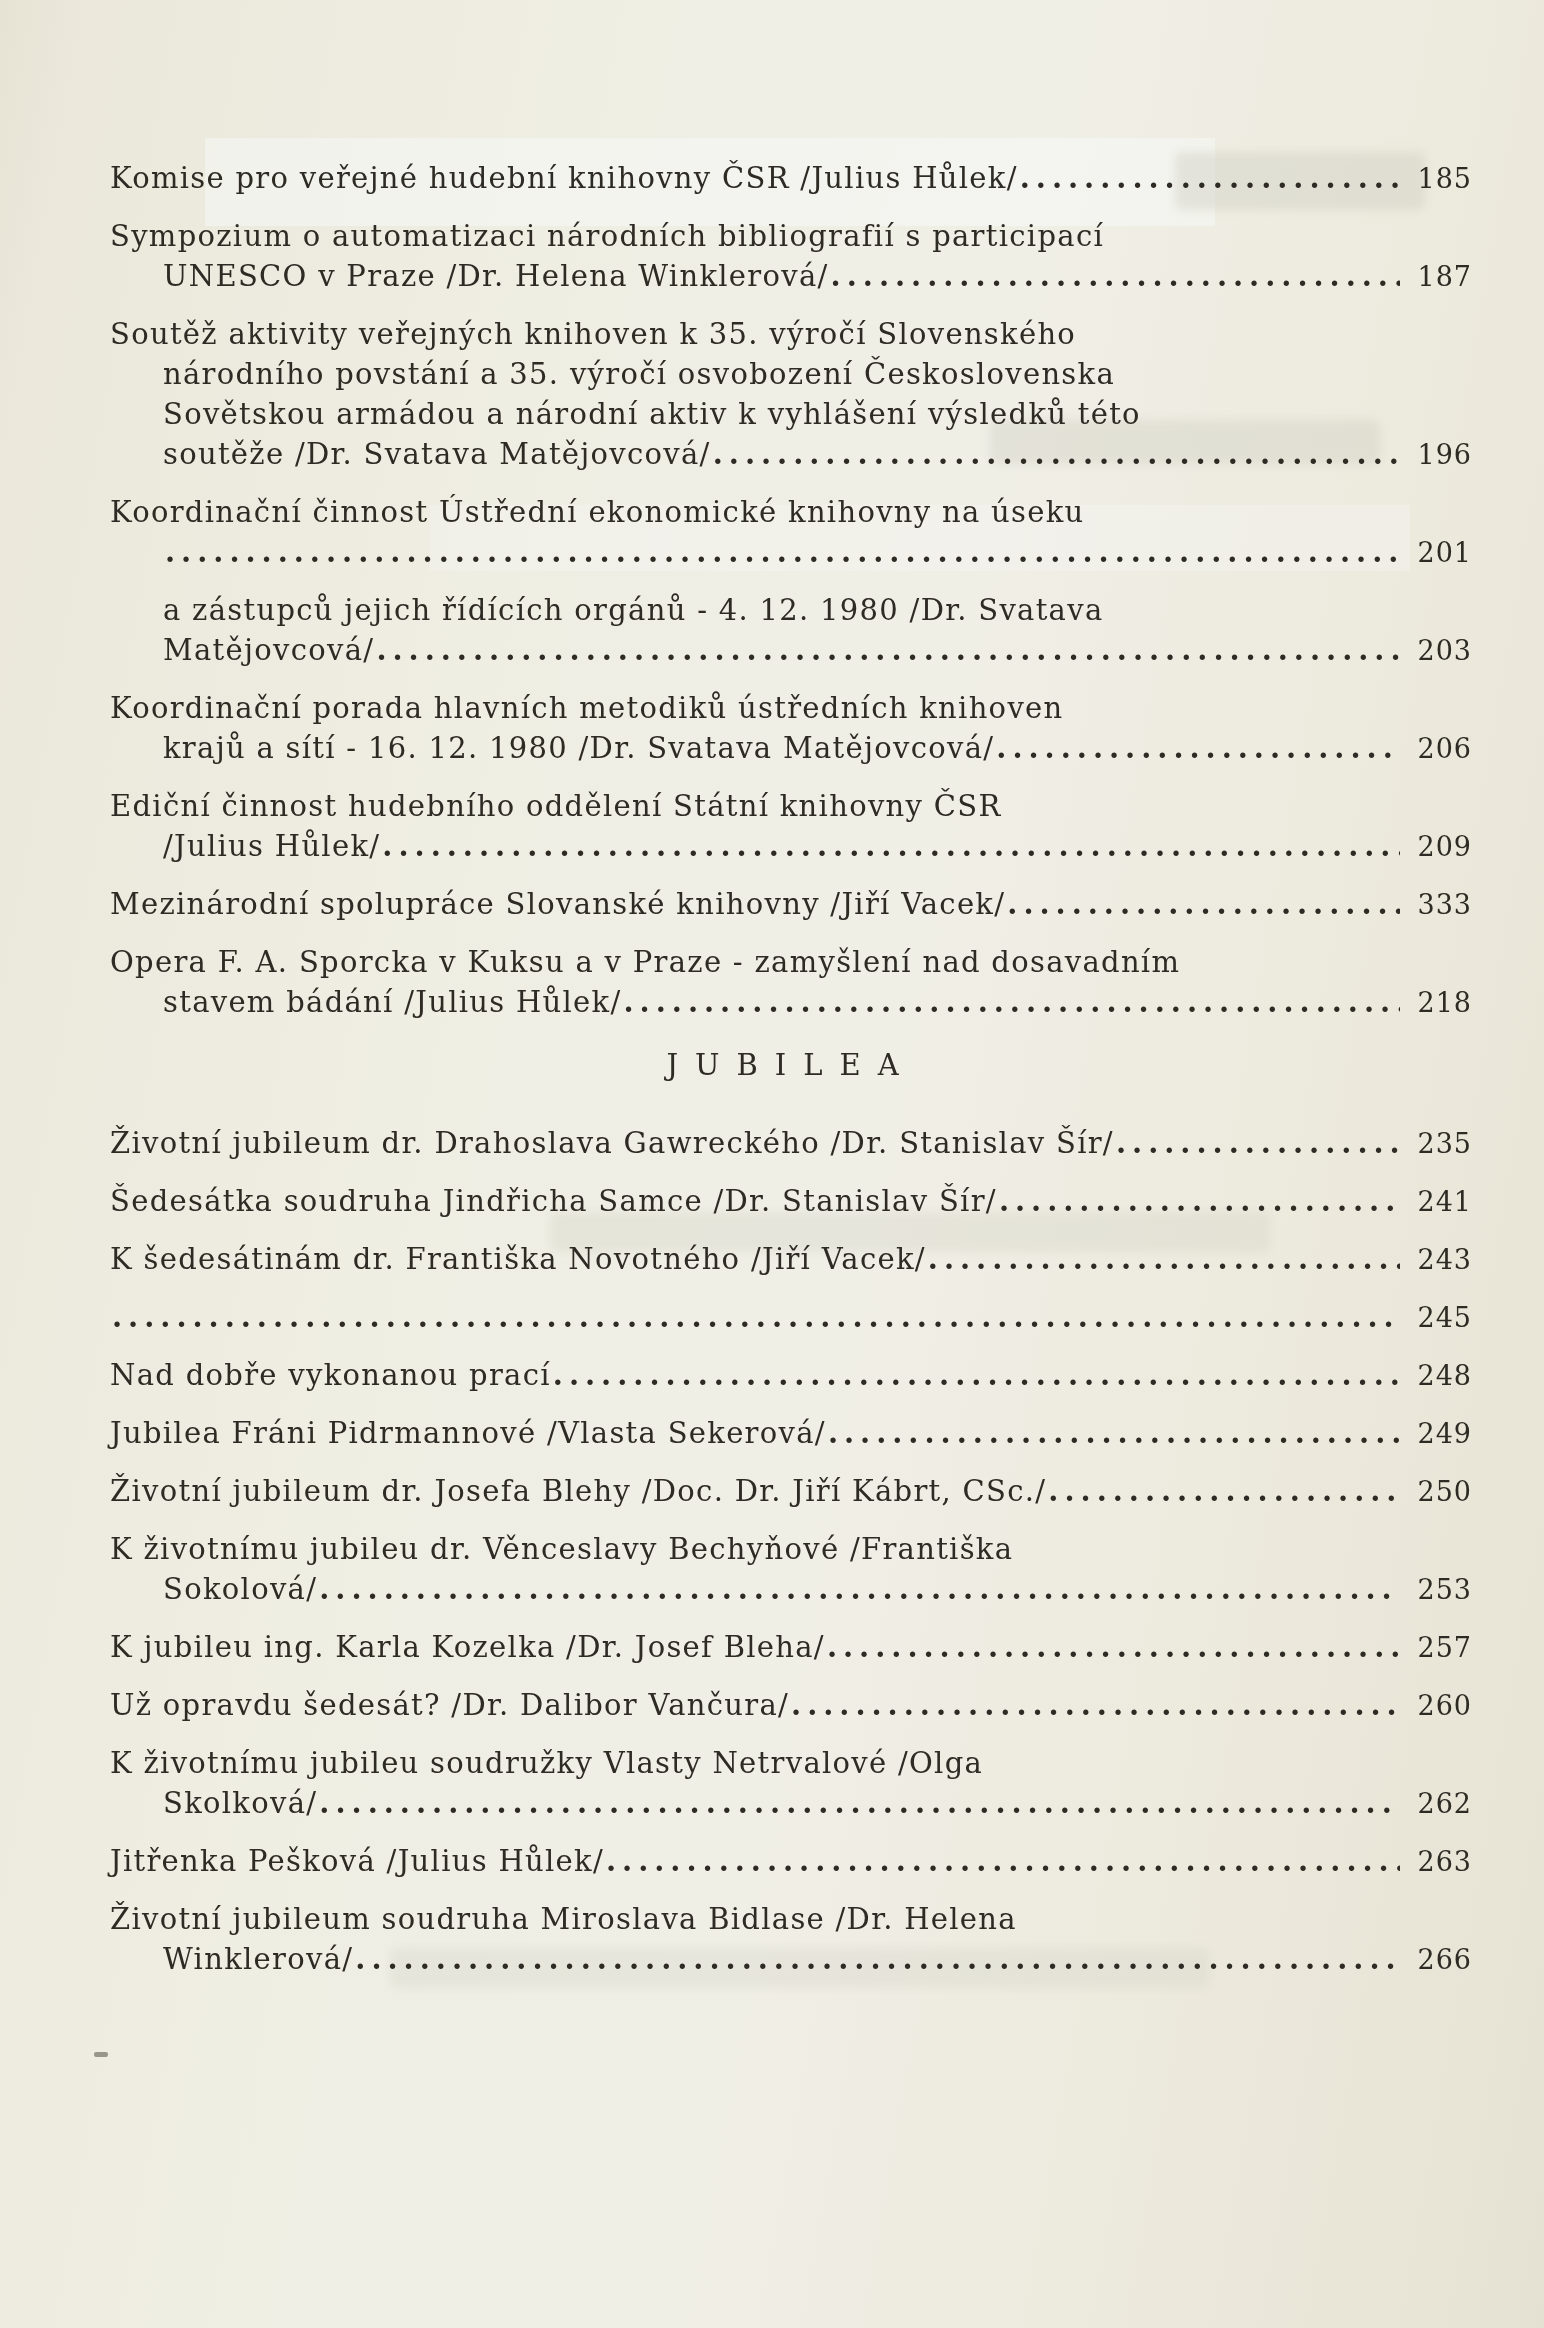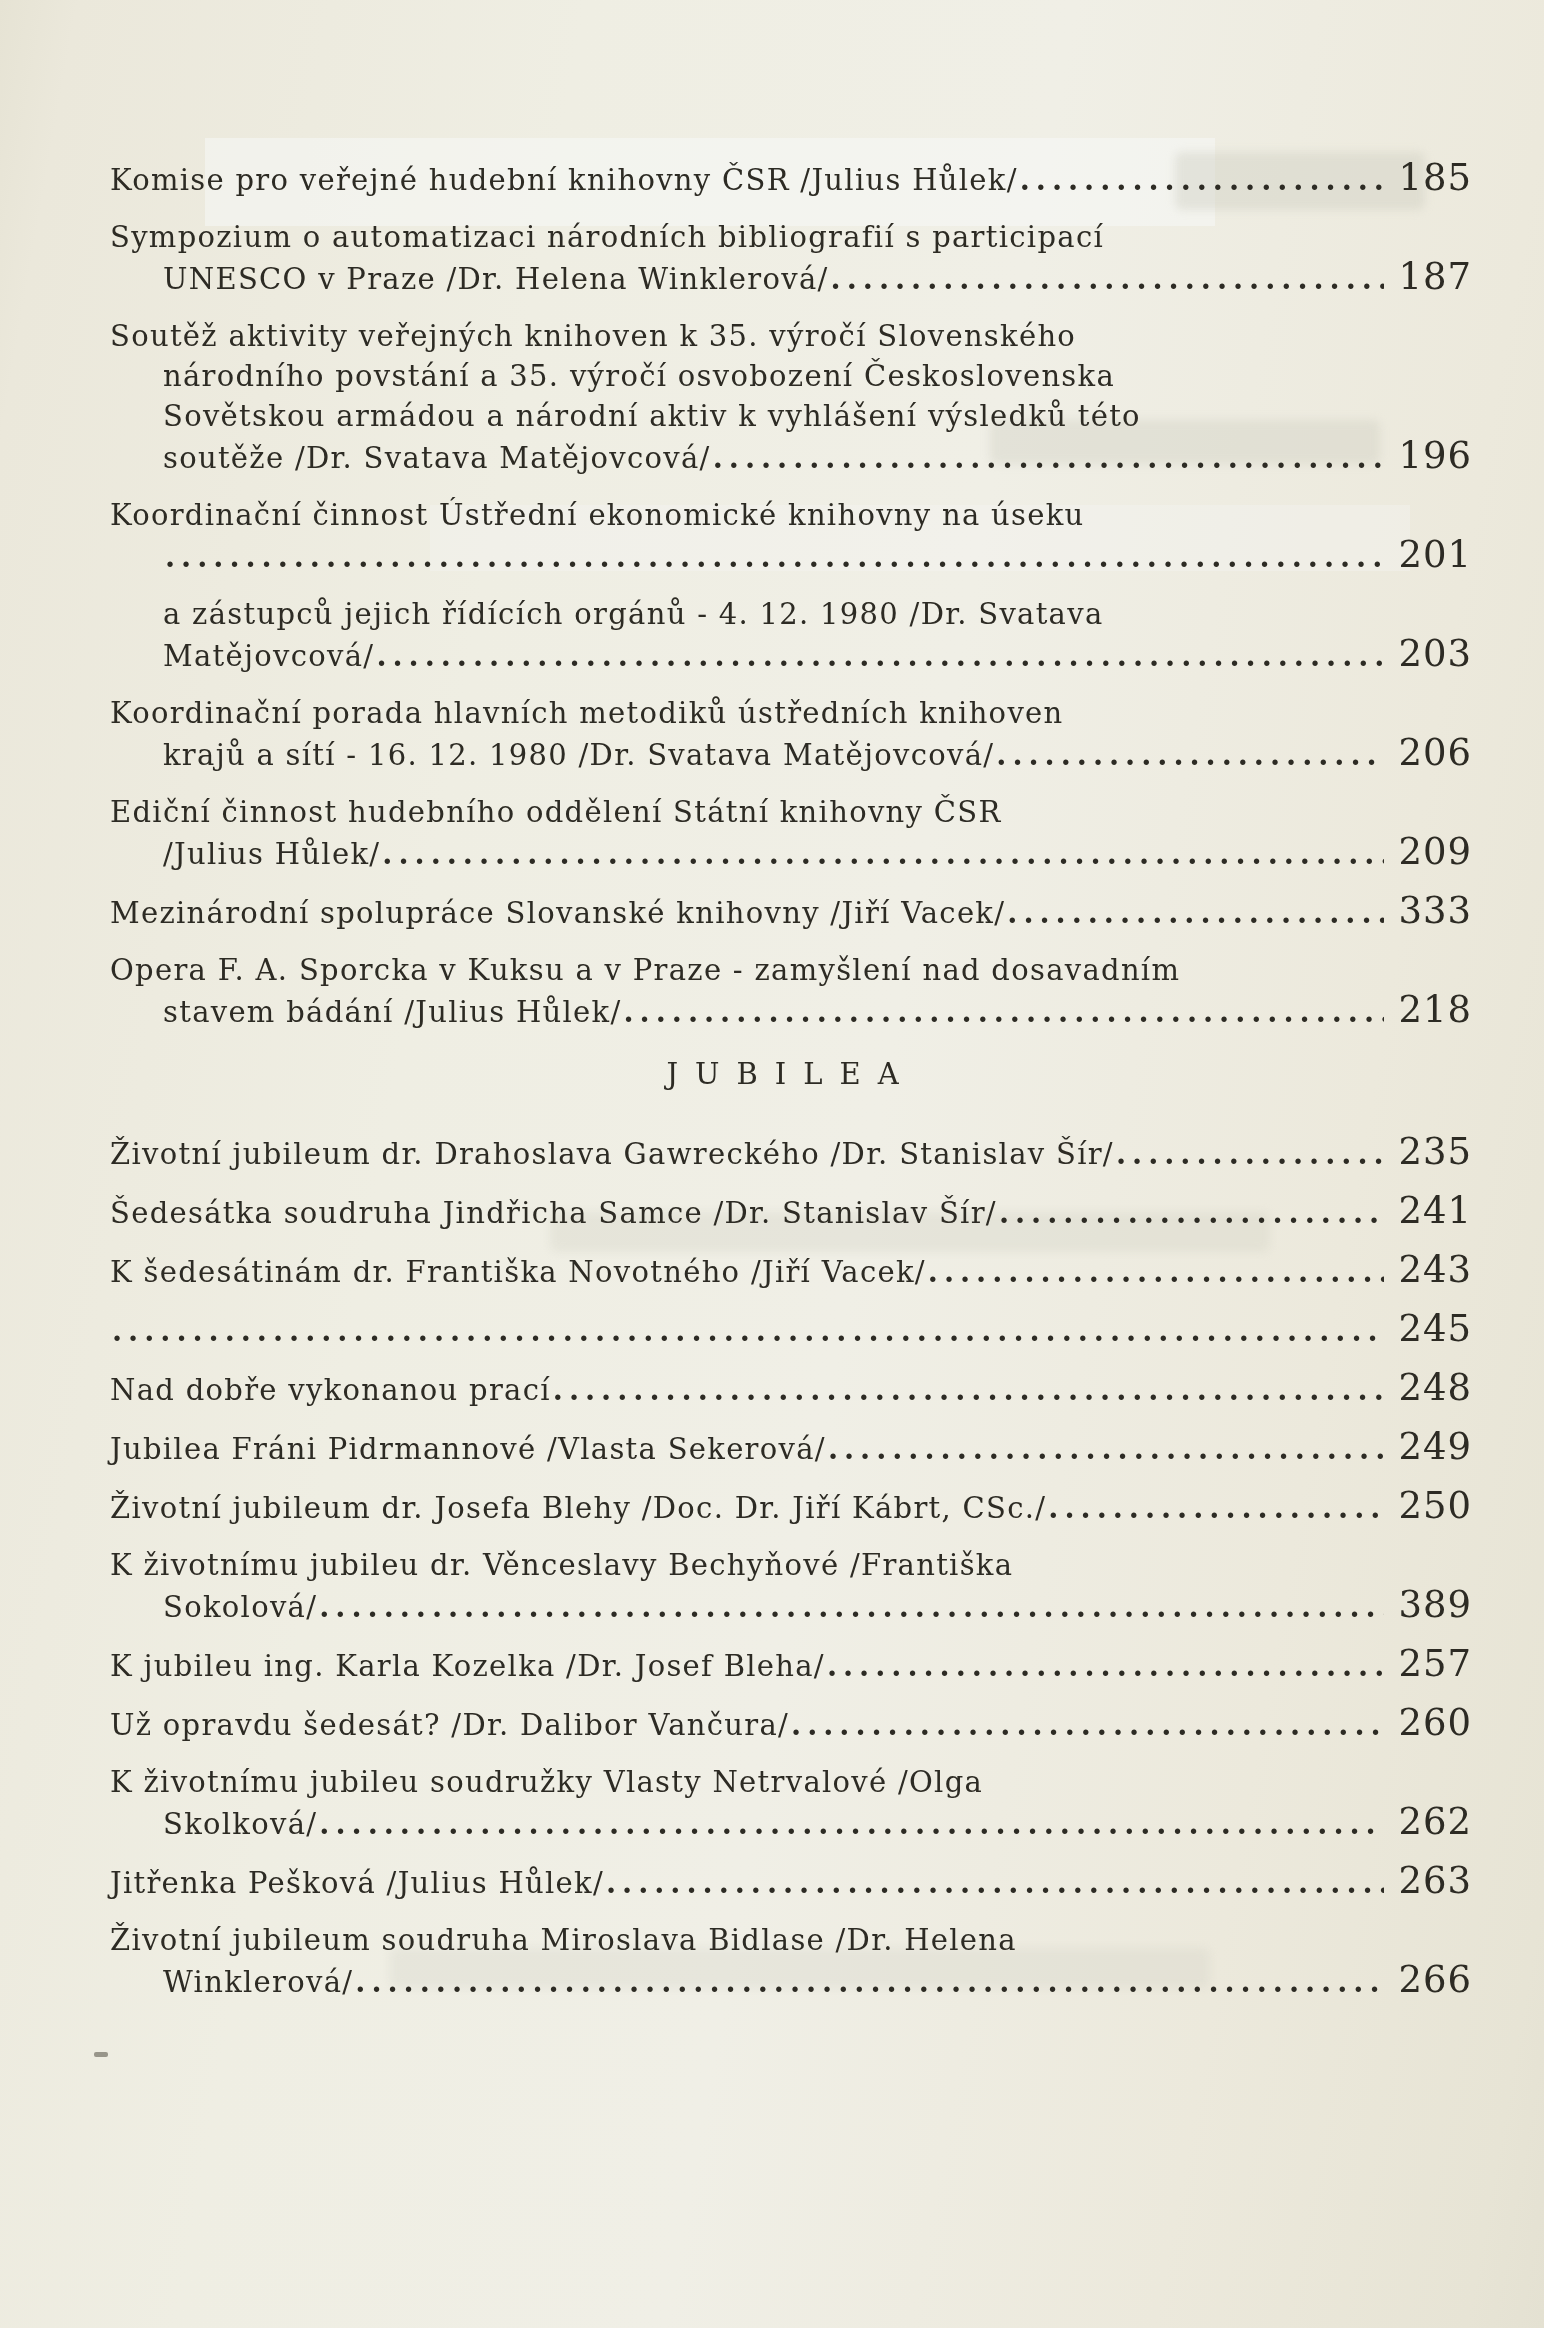--- a/index.html
+++ b/index.html
@@ -63,21 +63,21 @@
     white-space: nowrap;
     letter-spacing: 6px;
     font-weight: 700;
     margin: 0 14px 0 2px;
     color: #2d2b24;
   }
   .pnum {
     flex: 0 0 auto;
     min-width: 58px;
     text-align: right;
-    font-size: 37px;
+    font-size: 27px;
     letter-spacing: 1px;
   }
   .section-heading {
     font-size: 29px;
     font-weight: 400;
     line-height: 40px;
     letter-spacing: 17px;
     margin: 22px 0 38px 0;
     text-align: center;
   }
@@ -213,21 +213,21 @@
           <span class="t">Životní jubileum dr. Josefa Blehy /Doc. Dr. Jiří Kábrt, CSc./</span>
           <span class="dots">............................................................................................................................................</span>
           <span class="pnum">250</span>
         </div>
       </div>
       <div class="entry">
         <div class="line">K životnímu jubileu dr. Věnceslavy Bechyňové /Františka</div>
         <div class="line leader indent">
           <span class="t">Sokolová/</span>
           <span class="dots">............................................................................................................................................</span>
-          <span class="pnum">389</span>
+          <span class="pnum">253</span>
         </div>
       </div>
       <div class="entry">
         <div class="line leader">
           <span class="t">K jubileu ing. Karla Kozelka /Dr. Josef Bleha/</span>
           <span class="dots">............................................................................................................................................</span>
           <span class="pnum">257</span>
         </div>
       </div>
       <div class="entry">

